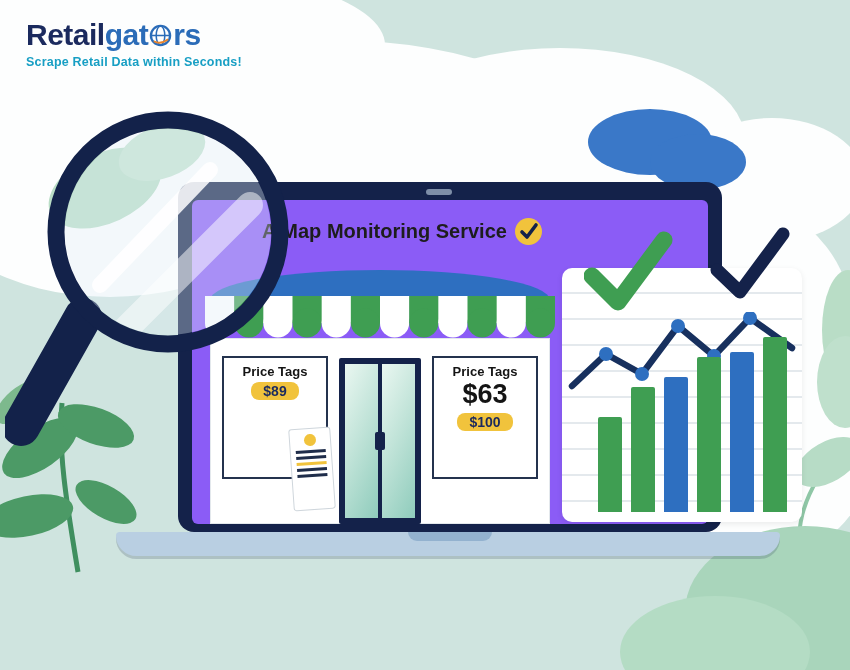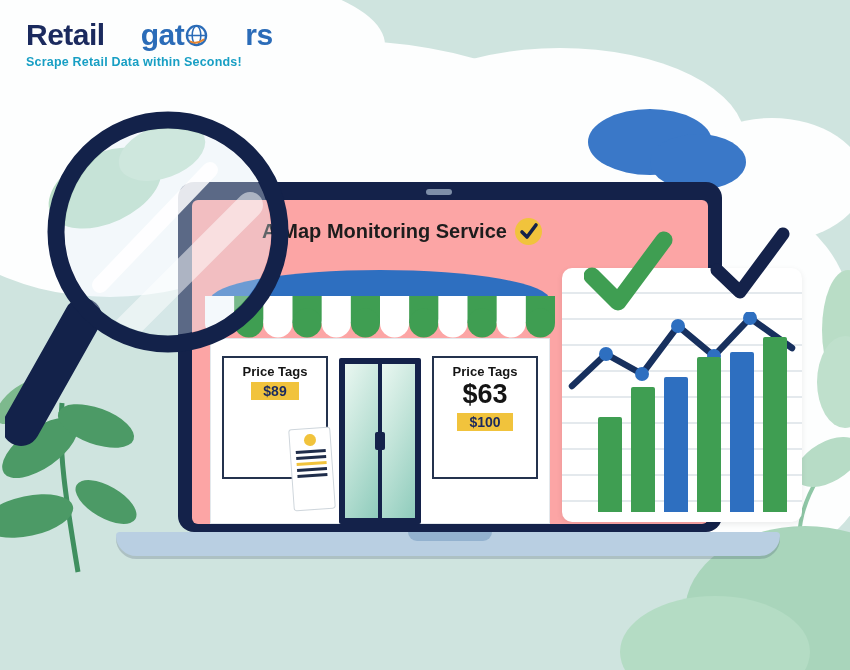--- a/index.html
+++ b/index.html
@@ -5,29 +5,29 @@
   * { margin:0; padding:0; box-sizing:border-box; }
   body { font-family:"Liberation Sans", sans-serif; background:#888; }
   .canvas { position:relative; width:850px; height:670px; overflow:hidden;
             background:var(--background,#cfe4df); margin:0 auto; }
   .abs { position:absolute; }
 
   
   .logo { position:absolute; left:26px; top:18px; z-index:40; }
   .logo-text { font-size:30px; font-weight:800; letter-spacing:-0.5px; }
   .logo-retail { color:var(--logo-navy,#1b2a5e); }
-  .logo-gators { color:var(--logo-blue,#2b6cb8);margin-left:36px; }
+  .logo-gators { color:var(--logo-blue,#2b6cb8); }
   .globe { display:inline-block; width:23px; height:23px; vertical-align:-2px; margin:0 1px; }
   .tagline { margin-top:3px; font-size:12.5px; font-weight:700; color:var(--tagline-teal,#189fc4); letter-spacing:0.2px; }
 
   
   .laptop-screen { position:absolute; left:178px; top:182px; width:544px; height:350px;
                    background:var(--navy,#14224a); border-radius:16px; }
   .camera { position:absolute; left:248px; top:7px; width:26px; height:6px; border-radius:3px; background:#7e8ea8; }
-  .screen-inner { position:absolute; left:14px; top:18px; width:516px; height:324px; background:#fca5a5; border-radius:6px; }
+  .screen-inner { position:absolute; left:14px; top:18px; width:516px; height:324px; background:#8b5cf6; border-radius:6px; }
   .laptop-base { position:absolute; left:116px; top:532px; width:664px; height:24px;
                  background:var(--laptop-base,#b9cfe2); border-radius:4px 4px 22px 22px;
                  box-shadow:0 3px 0 rgba(20,34,74,0.18); }
   .base-notch { position:absolute; left:408px; top:532px; width:84px; height:9px; background:#93b2cf; border-radius:0 0 10px 10px; }
 
   
   .heading-row { position:absolute; left:30px; top:18px; width:360px; text-align:center; }
   .heading { font-size:20px; font-weight:800; color:#1d1d1d; vertical-align:middle; }
   .check-badge { display:inline-block; width:27px; height:27px; border-radius:50%;
                  background:var(--yellow,#f1c33c); vertical-align:middle; margin-left:8px; }
@@ -38,21 +38,21 @@
                  background:var(--blue,#2e6fc0); border-radius:170px 170px 0 0 / 30px 30px 0 0; }
   .awning-stripes { position:absolute; left:0; top:26px; width:350px; height:42px; }
   .facade { position:absolute; left:5px; top:68px; width:340px; height:186px; background:#fff;
             box-shadow:inset 0 0 0 1px #e3e8ec; }
   .window { position:absolute; top:86px; width:106px; height:123px; background:#fff;
             border:2px solid #24324e; text-align:center; padding-top:6px; }
   .window.left { left:17px; } .window.right { left:227px; }
   .win-title { font-size:13px; font-weight:800; color:#141414; }
   .win-price { font-size:27px; font-weight:800; color:#141414; line-height:1.15; }
   .win-badge { display:inline-block; margin-top:3px; padding:1px 12px; background:var(--yellow,#f1c33c);
-               color:#1b2a5e; font-weight:800; font-size:14px; border-radius:0; }
+               color:#1b2a5e; font-weight:800; font-size:14px; border-radius:8px; }
   .door { position:absolute; left:134px; top:88px; width:82px; height:166px;
           background:var(--navy,#14224a); padding:6px; display:flex; gap:4px; border-radius:2px; }
   .pane { flex:1; background:linear-gradient(115deg,#eaf7f1 0%,#c2e4d9 45%,#8fccbc 100%); }
   .door-handle { position:absolute; left:36px; top:74px; width:10px; height:18px; background:#14224a; border-radius:2px; }
   .sale-sign { position:absolute; left:86px; top:158px; width:42px; height:82px; background:#fff;
                border:1px solid #cfd6dc; border-radius:3px; transform:rotate(-4deg); text-align:center; padding-top:5px; }
   .sale-dot { width:12px; height:12px; border-radius:50%; background:var(--yellow,#f1c33c); margin:0 auto 4px; }
   .sline { height:3px; margin:3px 5px; background:#1f2d4a; }
   .sline.yellow { background:var(--yellow,#f1c33c); }
 

